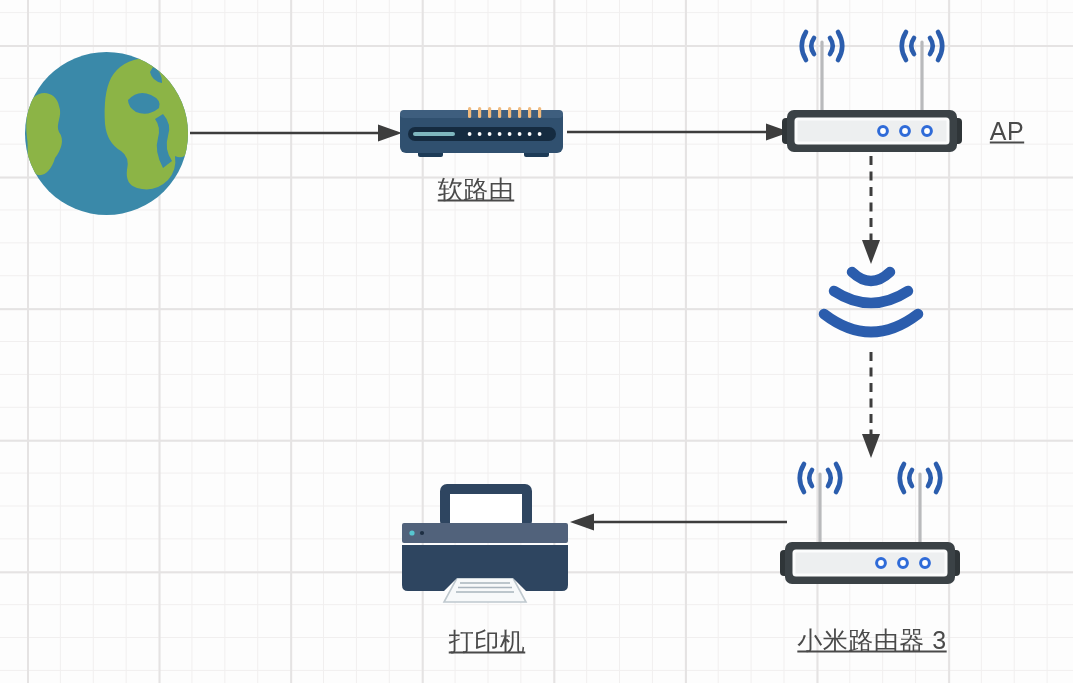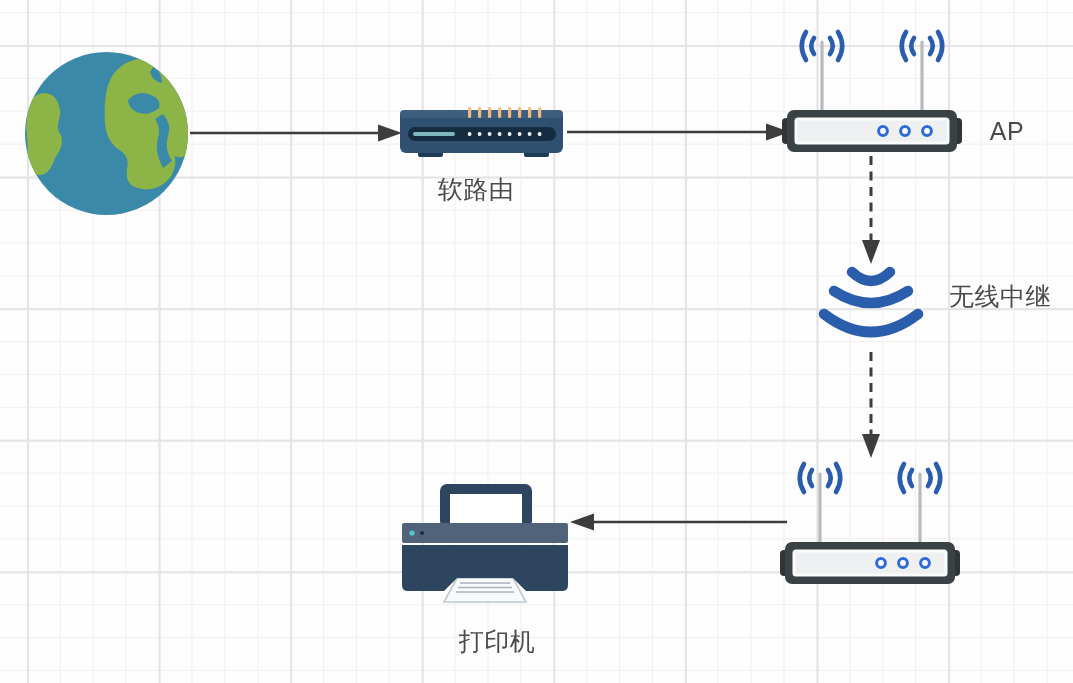--- a/index.html
+++ b/index.html
@@ -12,21 +12,21 @@
       linear-gradient(to bottom,#e5e3e3 1.5px,transparent 1.5px),
       linear-gradient(to right,#f1efef 1.2px,transparent 1.2px),
       linear-gradient(to bottom,#f1efef 1.2px,transparent 1.2px);
     background-size:131.6px 131.6px,131.6px 131.6px,32.9px 32.9px,32.9px 32.9px;
     background-position:27px 45px,27px 45px,27px 45px,27px 45px;
   }
   .node{position:absolute;}
   .node svg{display:block;}
   .node-label{
     position:absolute;transform:translate(-50%,-50%);
-    color:#4a4a4a;font-size:25px;white-space:nowrap;letter-spacing:.5px;
+    color:#4a4a4a;font-size:25px;white-space:nowrap;letter-spacing:.5px;text-decoration:underline;
   }
   .edges{position:absolute;left:0;top:0;}
   
   .ocean{fill:#3a89a9}.land{fill:#8cb446}
   .edge-line{stroke:#3d3d3d;stroke-width:2.6;fill:none}
   .edge-line.dashed{stroke-width:3;stroke-dasharray:9 6.5}
   .edge-head{fill:#3d3d3d}
   .wifi-arc{stroke:#2b5dad;fill:none;stroke-linecap:round}
 </style>
 </head>
@@ -184,16 +184,16 @@
       </g>
       <rect x="2" y="45" width="166" height="20" rx="2" fill="#51627b"></rect>
       <circle cx="12" cy="55" r="2.6" fill="#57c6d0"></circle>
       <circle cx="22" cy="55" r="2.1" fill="#1d2e42"></circle>
       <path d="M 2 67 H 168 V 107 Q 168 113 162 113 L 126 113 L 113 100 L 57 100 L 44 113 L 8 113 Q 2 113 2 107 Z" fill="#2e4560"></path>
     </svg>
   </div>
 
   <div class="node-label" style="left:476px;top:189px">软路由</div>
   <div class="node-label" style="left:1007px;top:131px">AP</div>
-  <div class="node-label" style="left:1000px;top:296px">无线中继</div>
-  <div class="node-label" style="left:497px;top:641px">打印机</div>
+  <div class="node-label" style="left:872px;top:640px">小米路由器 3</div>
+  <div class="node-label" style="left:487px;top:641px">打印机</div>
 
 </div>
 
 </body></html>

